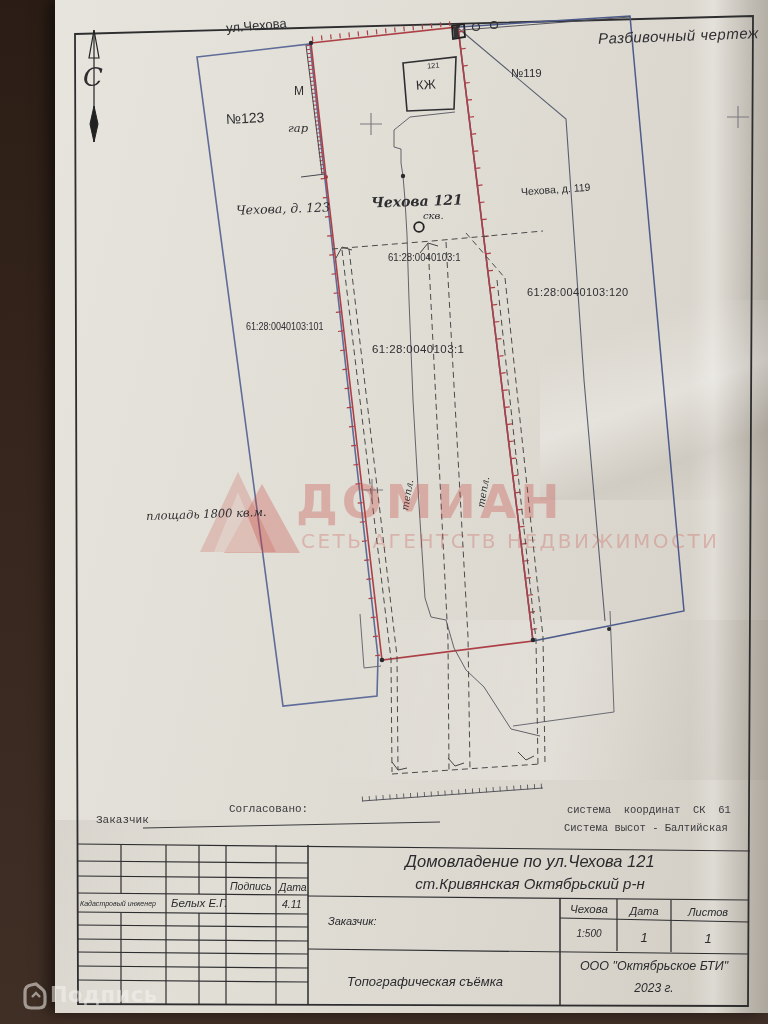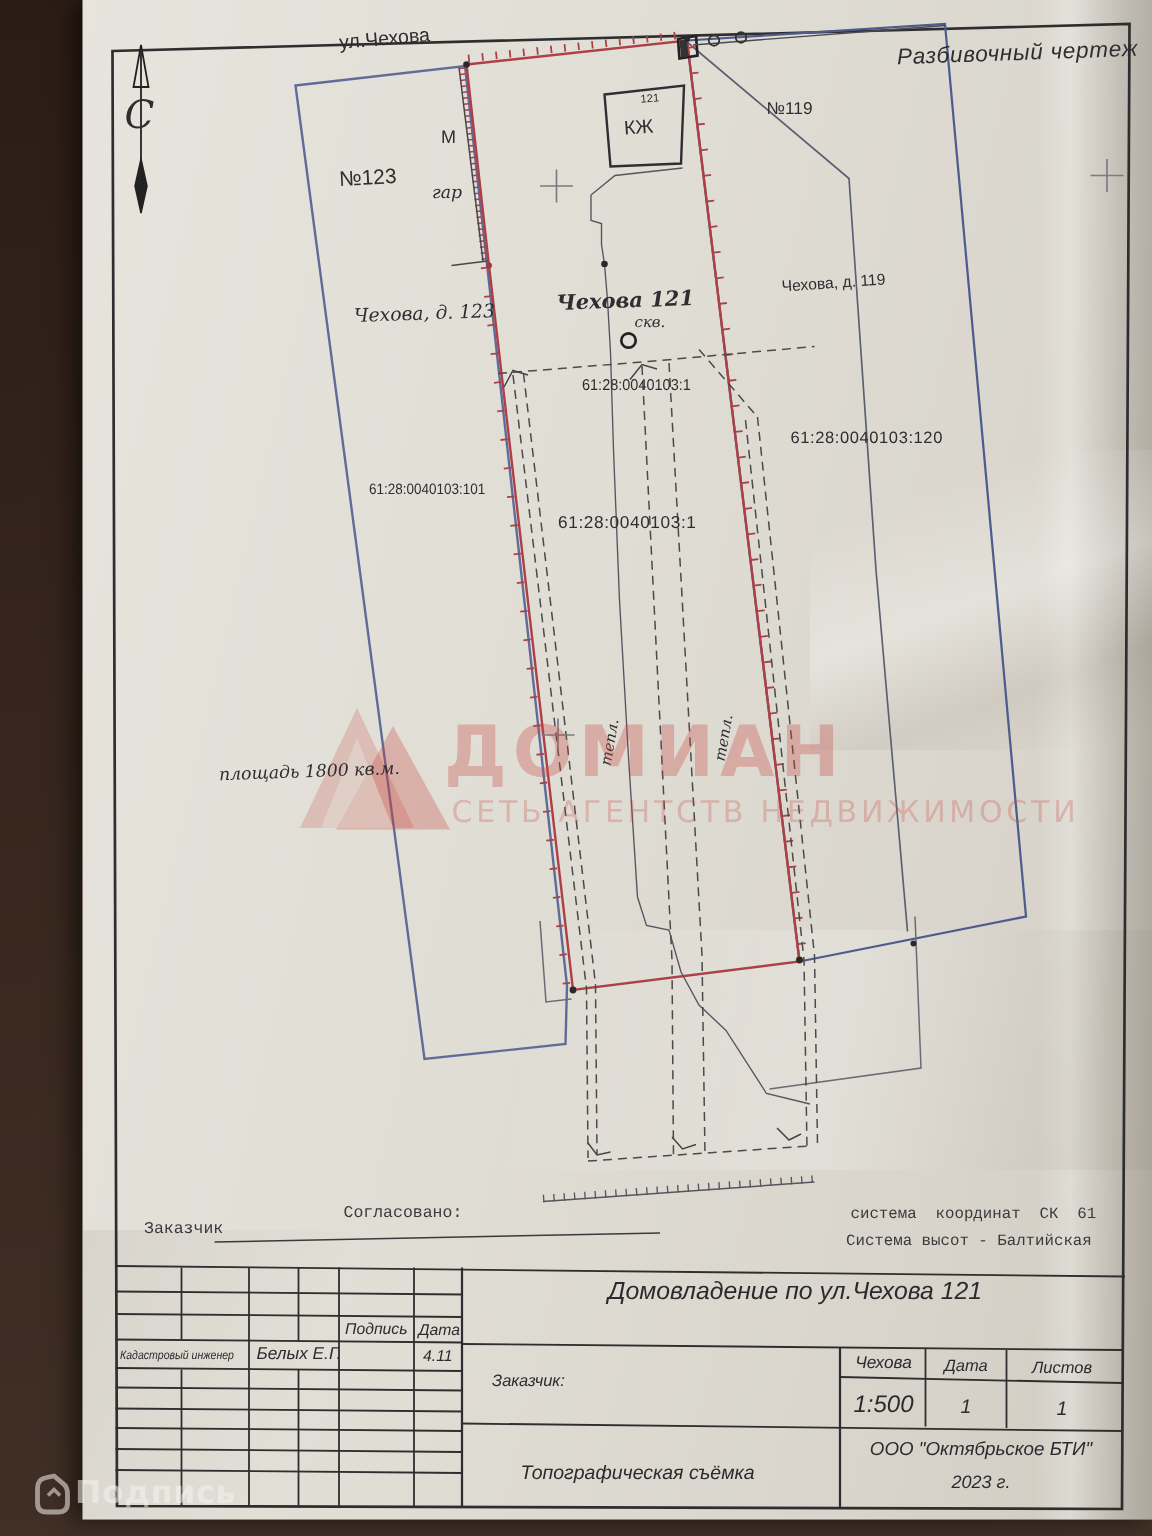--- a/index.html
+++ b/index.html
@@ -196,30 +196,31 @@
 
   <div class="wm-name">ДОМИАН</div>
   <div class="wm-tag">СЕТЬ АГЕНТСТВ НЕДВИЖИМОСТИ</div>
 
   <div class="lbl mono" style="left:229px;top:804px;font-size:11px;">Согласовано:</div>
   <div class="lbl mono" style="left:96px;top:815px;font-size:11px;">Заказчик</div>
   <div class="lbl mono" style="left:567px;top:805px;font-size:10.5px;">система  координат  СК  61</div>
   <div class="lbl mono" style="left:564px;top:823px;font-size:10.5px;">Система высот - Балтийская</div>
 
   <div class="lbl tb ctr" style="left:380px;top:853px;width:300px;font-size:16.5px;">Домовладение по ул.Чехова 121</div>
+  <div class="lbl tb ctr" style="left:380px;top:876px;width:300px;font-size:15px;">ст.Кривянская Октябрьский р-н</div>
   <div class="lbl tb" style="left:230px;top:881px;font-size:10.5px;">Подпись</div>
   <div class="lbl tb" style="left:279px;top:882px;font-size:10.5px;">Дата</div>
   <div class="lbl tb" style="left:80px;top:900px;font-size:8px;transform:scaleX(0.88);transform-origin:left;">Кадастровый инженер</div>
   <div class="lbl tb" style="left:171px;top:898px;font-size:11.5px;">Белых Е.Г.</div>
   <div class="lbl tb" style="left:282px;top:899px;font-size:10.5px;">4.11</div>
   <div class="lbl tb" style="left:328px;top:916px;font-size:11px;">Заказчик:</div>
   <div class="lbl tb ctr" style="left:562px;top:904px;width:54px;font-size:11.5px;">Чехова</div>
   <div class="lbl tb ctr" style="left:618px;top:906px;width:52px;font-size:11px;">Дата</div>
   <div class="lbl tb ctr" style="left:673px;top:907px;width:70px;font-size:11px;">Листов</div>
-  <div class="lbl tb ctr" style="left:562px;top:929px;width:54px;font-size:16px;">1:500</div>
+  <div class="lbl tb ctr" style="left:562px;top:929px;width:54px;font-size:10px;">1:500</div>
   <div class="lbl tb ctr" style="left:618px;top:931px;width:52px;font-size:13px;">1</div>
   <div class="lbl tb ctr" style="left:673px;top:932px;width:70px;font-size:13px;">1</div>
   <div class="lbl tb ctr" style="left:315px;top:975px;width:220px;font-size:13px;">Топографическая съёмка</div>
   <div class="lbl tb ctr" style="left:565px;top:960px;width:178px;font-size:12.5px;">ООО "Октябрьское БТИ"</div>
   <div class="lbl tb ctr" style="left:565px;top:982px;width:178px;font-size:12px;">2023 г.</div>
 
   <div class="dk">Подпись</div>
 </div>
 
 </body></html>

